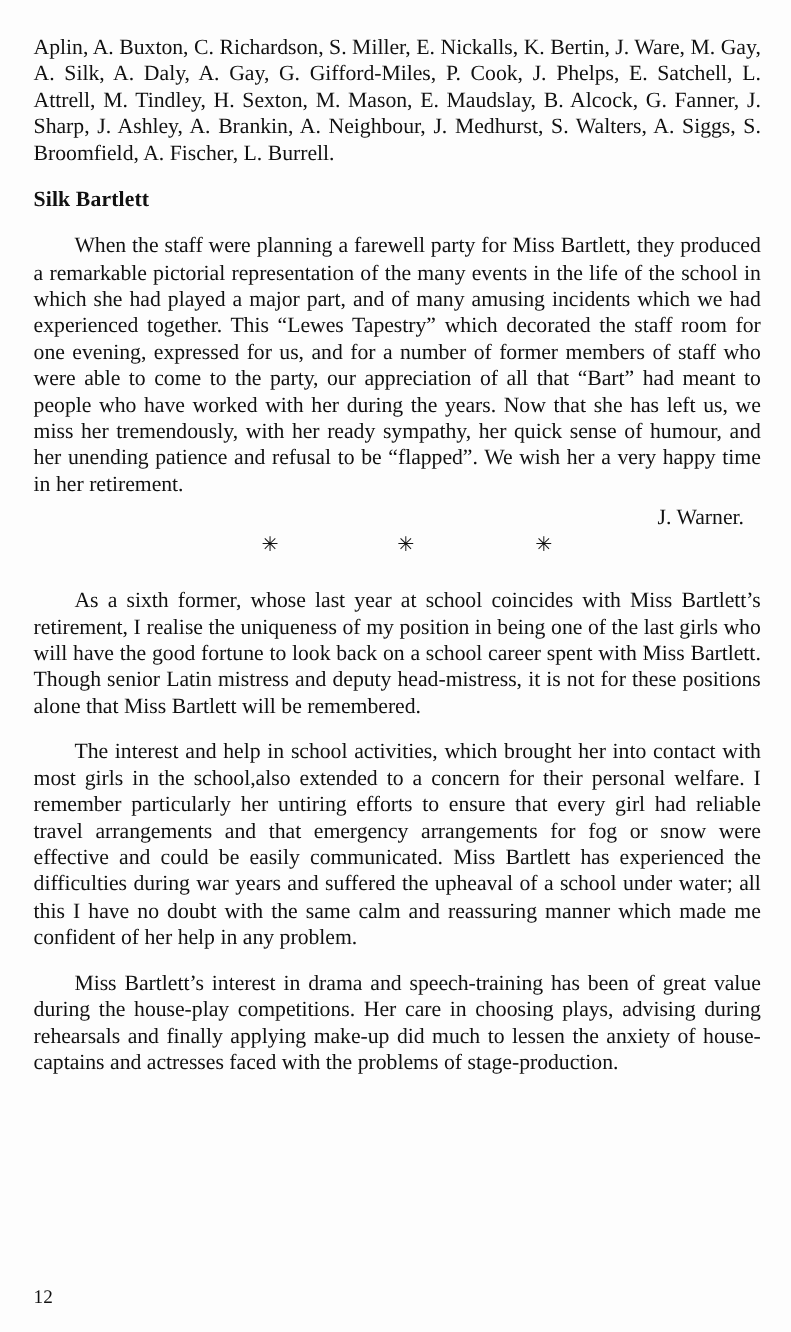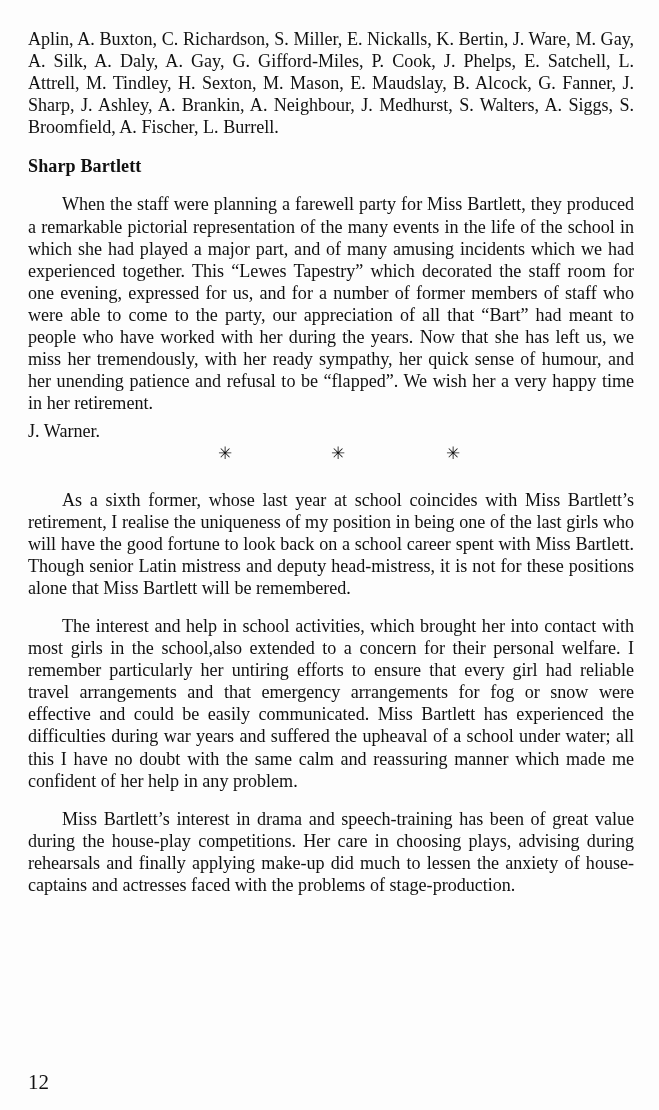--- a/index.html
+++ b/index.html
@@ -60,54 +60,55 @@
   }
   h2.section-heading {
     margin: 0;
     font-size: 18.1px;
     line-height: 22px;
     font-weight: bold;
     letter-spacing: 0.1px;
   }
   .signature {
     margin: 0;
+    text-align: right;
     font-size: 18.1px;
     line-height: 22.1px;
     padding-right: 14px;
     padding-top: 6px;
   }
   .ast-row {
     position: relative;
     height: 30px;
   }
   .ast-row span {
     position: absolute;
     top: 0;
     font-size: 17px;
     line-height: 22px;
   }
   .page-number {
     position: absolute;
     left: 28px;
     bottom: 18px;
-    font-size: 21px;
+    font-size: 16px;
     line-height: 20px;
   }
 </style>
 </head>
 <body>
 
 <div class="page">
   <div class="textcol">
 
     <p class="body namelist nojustify-last">Aplin, A. Buxton, C. Richardson, S. Miller, E. Nickalls, K. Bertin, J. Ware, M. Gay, A. Silk, A. Daly, A. Gay, G. Gifford-Miles, P. Cook, J. Phelps, E. Satchell, L. Attrell, M. Tindley, H. Sexton, M. Mason, E. Maudslay, B. Alcock, G. Fanner, J. Sharp, J. Ashley, A. Brankin, A. Neighbour, J. Medhurst, S. Walters, A. Siggs, S. Broomfield, A. Fischer, L. Burrell.</p>
 
     <div class="gap-heading"></div>
 
-    <h2 class="section-heading">Sharp Bartlett</h2>
+    <h2 class="section-heading">Silk Bartlett</h2>
 
     <p class="body indent nojustify-last">When the staff were planning a farewell party for Miss Bartlett, they produced a remarkable pictorial representation of the many events in the life of the school in which she had played a major part, and of many amusing incidents which we had experienced together. This “Lewes Tapestry” which decorated the staff room for one evening, expressed for us, and for a number of former members of staff who were able to come to the party, our appreciation of all that “Bart” had meant to people who have worked with her during the years. Now that she has left us, we miss her tremendously, with her ready sympathy, her quick sense of humour, and her unending patience and refusal to be “flapped”. We wish her a very happy time in her retirement.</p>
 
     <p class="signature">J. Warner.</p>
 
     <div class="ast-row">
       <span style="left:190px;">✳</span>
       <span style="left:303px;">✳</span>
       <span style="left:418px;">✳</span>
     </div>

